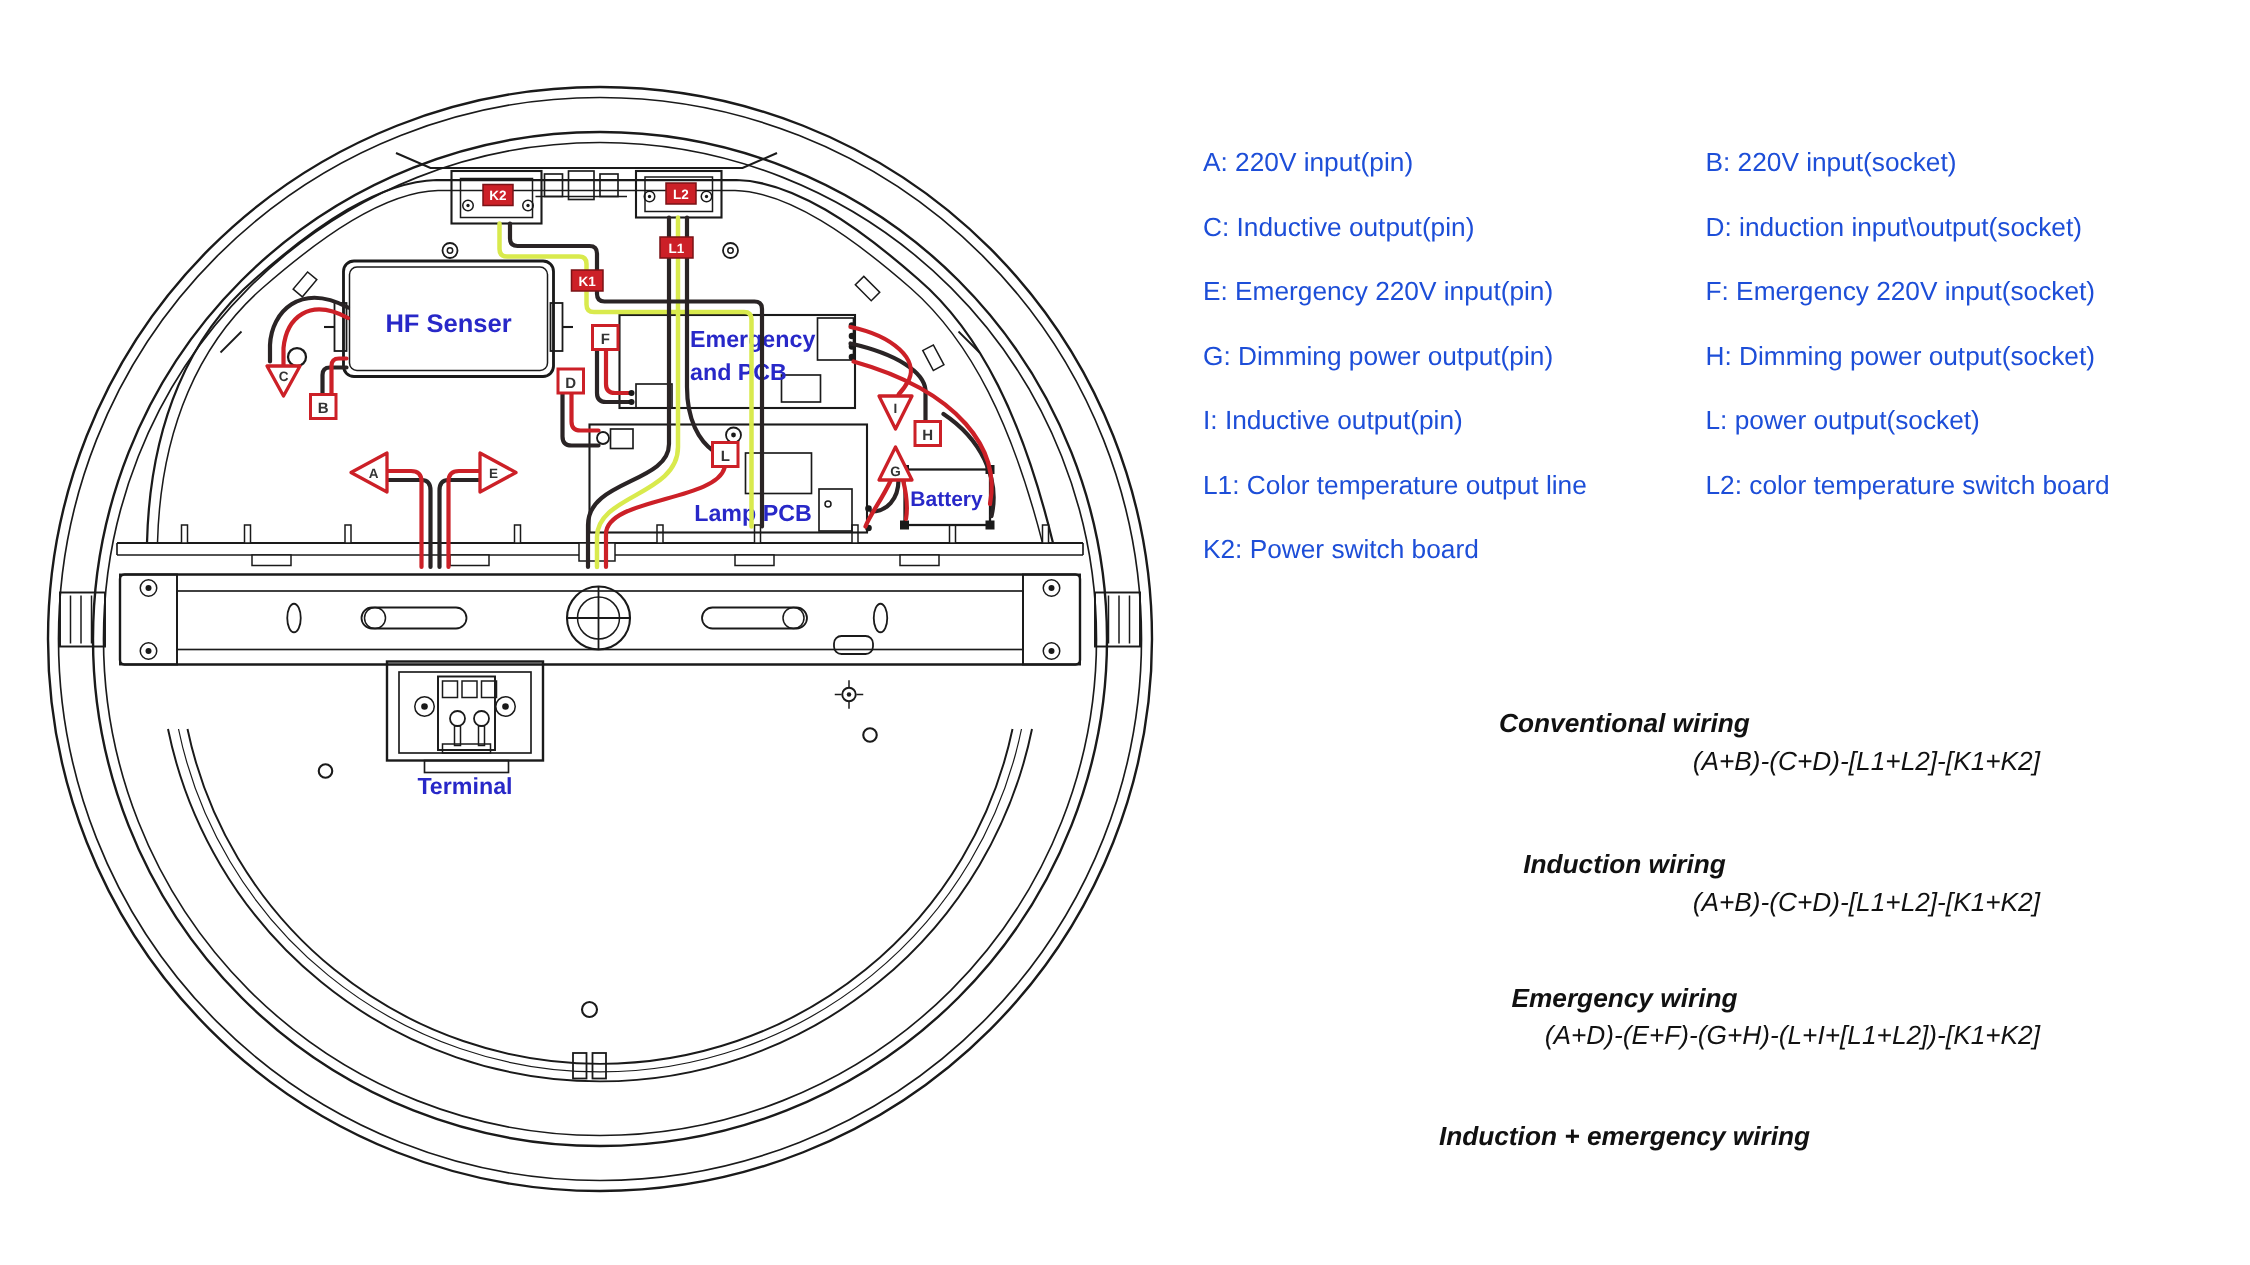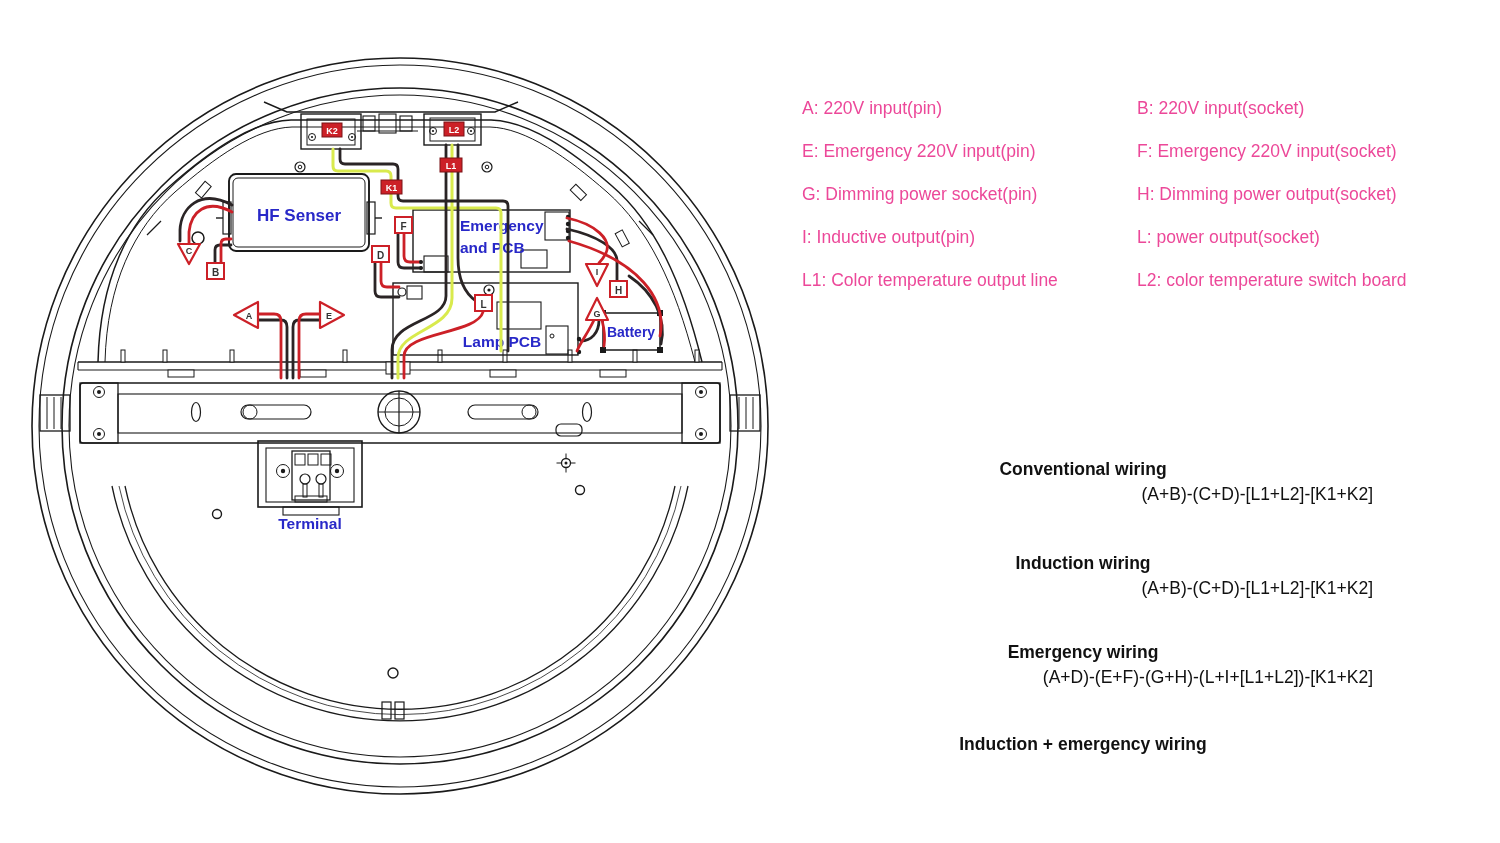--- a/index.html
+++ b/index.html
@@ -1,23 +1,23 @@
 <!DOCTYPE html>
 <html><head>
 <meta charset="utf-8">
 <style>
   html,body{margin:0;padding:0;background:#fff;width:1500px;height:843px;overflow:hidden;
     font-family:"Liberation Sans", sans-serif;}
   .stage{position:relative;width:1500px;height:843px;background:#ffffff;}
   .diagram-svg{position:absolute;left:0;top:0;}
   .legend{position:absolute;left:802px;top:87px;width:692px;}
   .legend-row{display:grid;grid-template-columns:335px 1fr;height:43px;align-items:center;}
-  .legend-cell{font-size:17.5px;color:#ec4899;white-space:nowrap;}
+  .legend-cell{font-size:17.5px;color:#1d4ed8;white-space:nowrap;}
   .wiring{position:absolute;left:790px;top:454px;width:586px;text-align:center;color:#111;}
-  .wiring-section{margin:3px;}
+  .wiring-section{margin:16px;font-style:italic;}
   .wiring-title{font-size:17.5px;font-weight:bold;line-height:24px;}
   .wiring-formula{font-size:17.5px;line-height:26px;text-align:right;}
   .mb1{margin-bottom:44px;} .mb2{margin-bottom:39px;} .mb3{margin-bottom:42px;}
   text{font-family:"Liberation Sans", sans-serif;}
   .blue-label{fill:#2828c8;font-weight:bold;}
   .tag-red{fill:#cc2027;stroke:#7a1216;stroke-width:1;}
   .tag-red-text{fill:#fff;font-size:9px;font-weight:bold;text-anchor:middle;}
   .tag-socket{fill:#fff;stroke:#cc2027;stroke-width:2;}
   .tag-socket-text{fill:#333;font-size:10px;font-weight:bold;text-anchor:middle;}
   .arrow-head{fill:#fff;stroke:#cc2027;stroke-width:2.2;stroke-linejoin:round;}
@@ -324,36 +324,41 @@
       <text class="tag-socket-text" x="618.5" y="293.5">H</text>
     </g>
   </svg>
 
   <div class="legend">
     <div class="legend-row">
       <div class="legend-cell">A: 220V input(pin)</div>
       <div class="legend-cell">B: 220V input(socket)</div>
     </div>
     <div class="legend-row">
+      <div class="legend-cell">C: Inductive output(pin)</div>
+      <div class="legend-cell">D: induction input\output(socket)</div>
+    </div>
+    <div class="legend-row">
       <div class="legend-cell">E: Emergency 220V input(pin)</div>
       <div class="legend-cell">F: Emergency 220V input(socket)</div>
     </div>
     <div class="legend-row">
-      <div class="legend-cell">G: Dimming power socket(pin)</div>
+      <div class="legend-cell">G: Dimming power output(pin)</div>
       <div class="legend-cell">H: Dimming power output(socket)</div>
     </div>
     <div class="legend-row">
       <div class="legend-cell">I: Inductive output(pin)</div>
       <div class="legend-cell">L: power output(socket)</div>
     </div>
     <div class="legend-row">
       <div class="legend-cell">L1: Color temperature output line</div>
       <div class="legend-cell">L2: color temperature switch board</div>
     </div>
     <div class="legend-row">
+      <div class="legend-cell">K2: Power switch board</div>
     </div>
   </div>
 
   <div class="wiring">
     <div class="wiring-section mb1">
       <div class="wiring-title">Conventional wiring</div>
       <div class="wiring-formula">(A+B)-(C+D)-[L1+L2]-[K1+K2]</div>
     </div>
     <div class="wiring-section mb2">
       <div class="wiring-title">Induction wiring</div>

